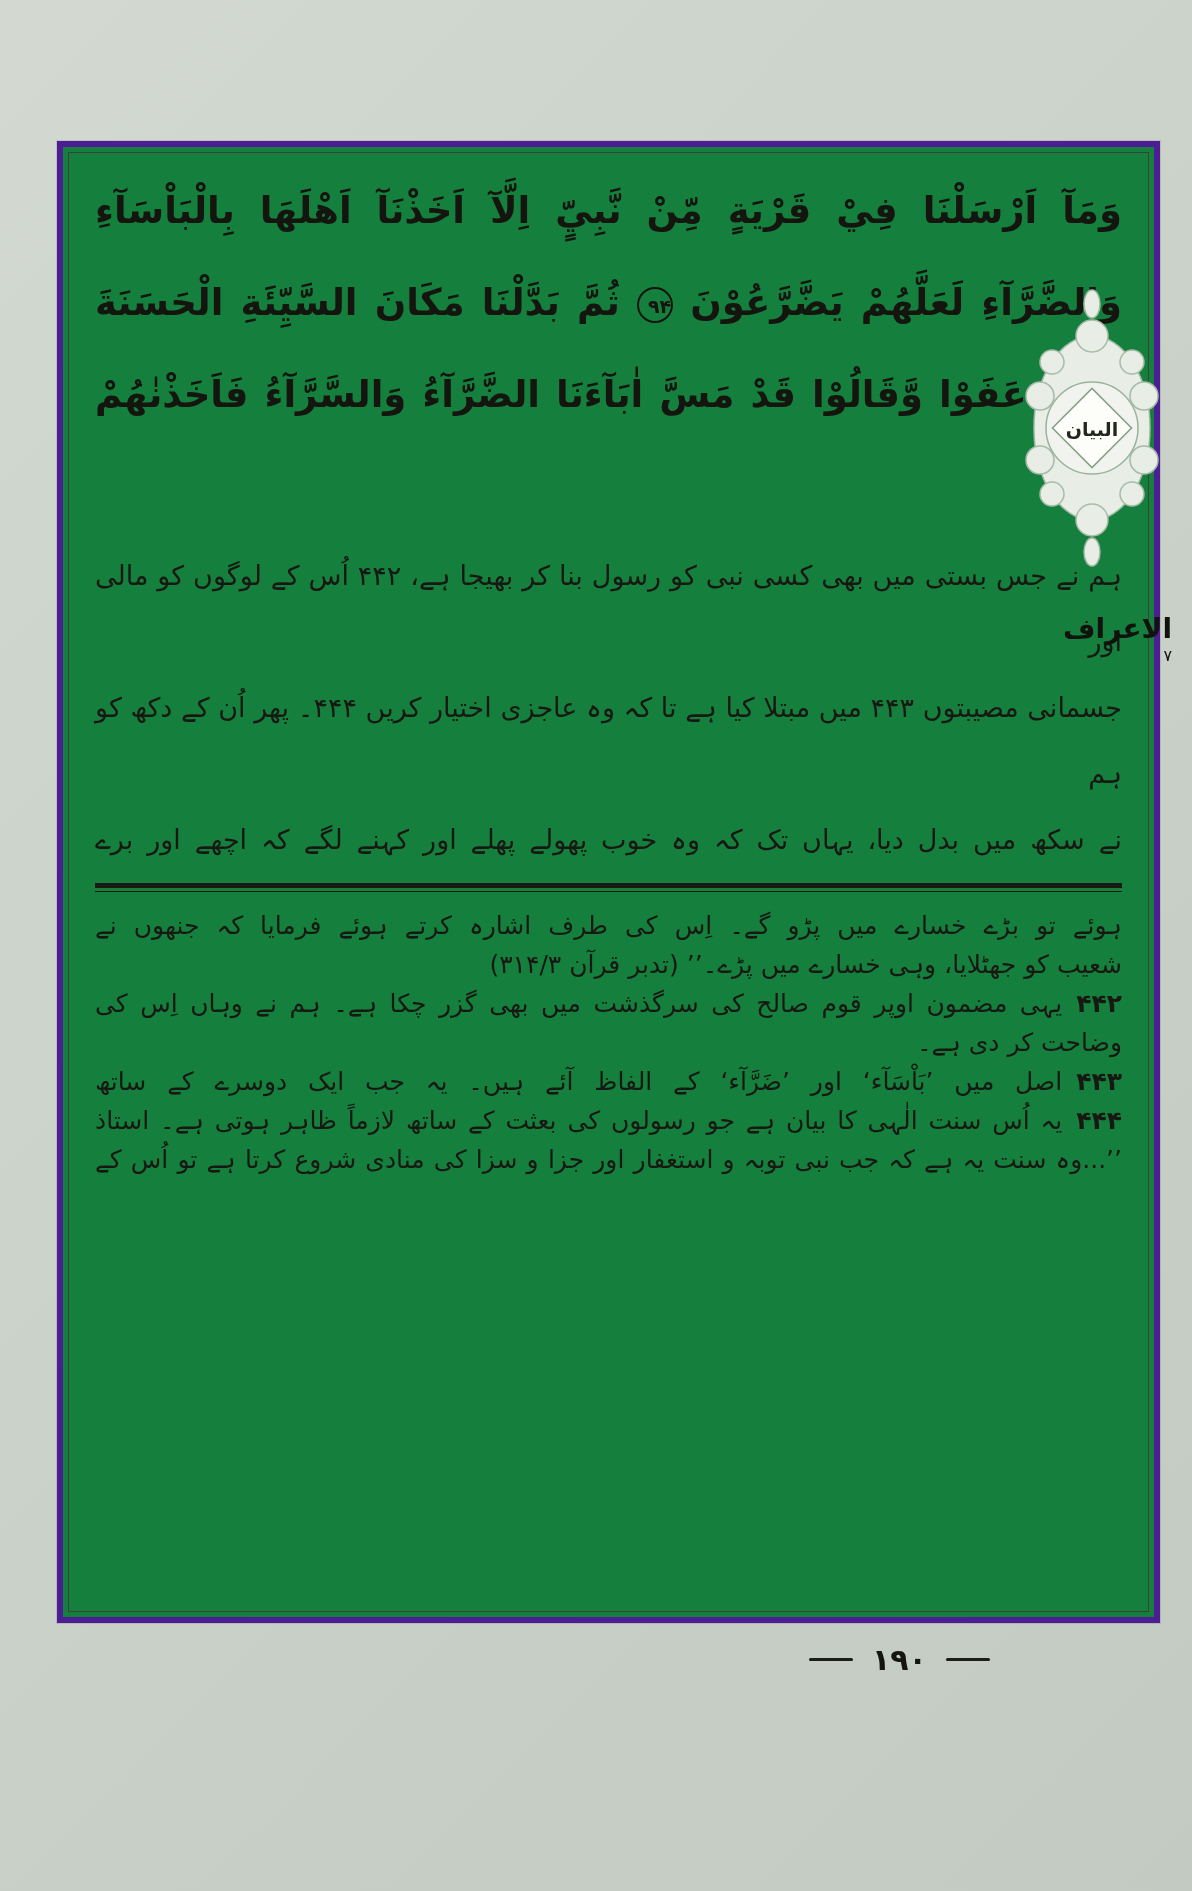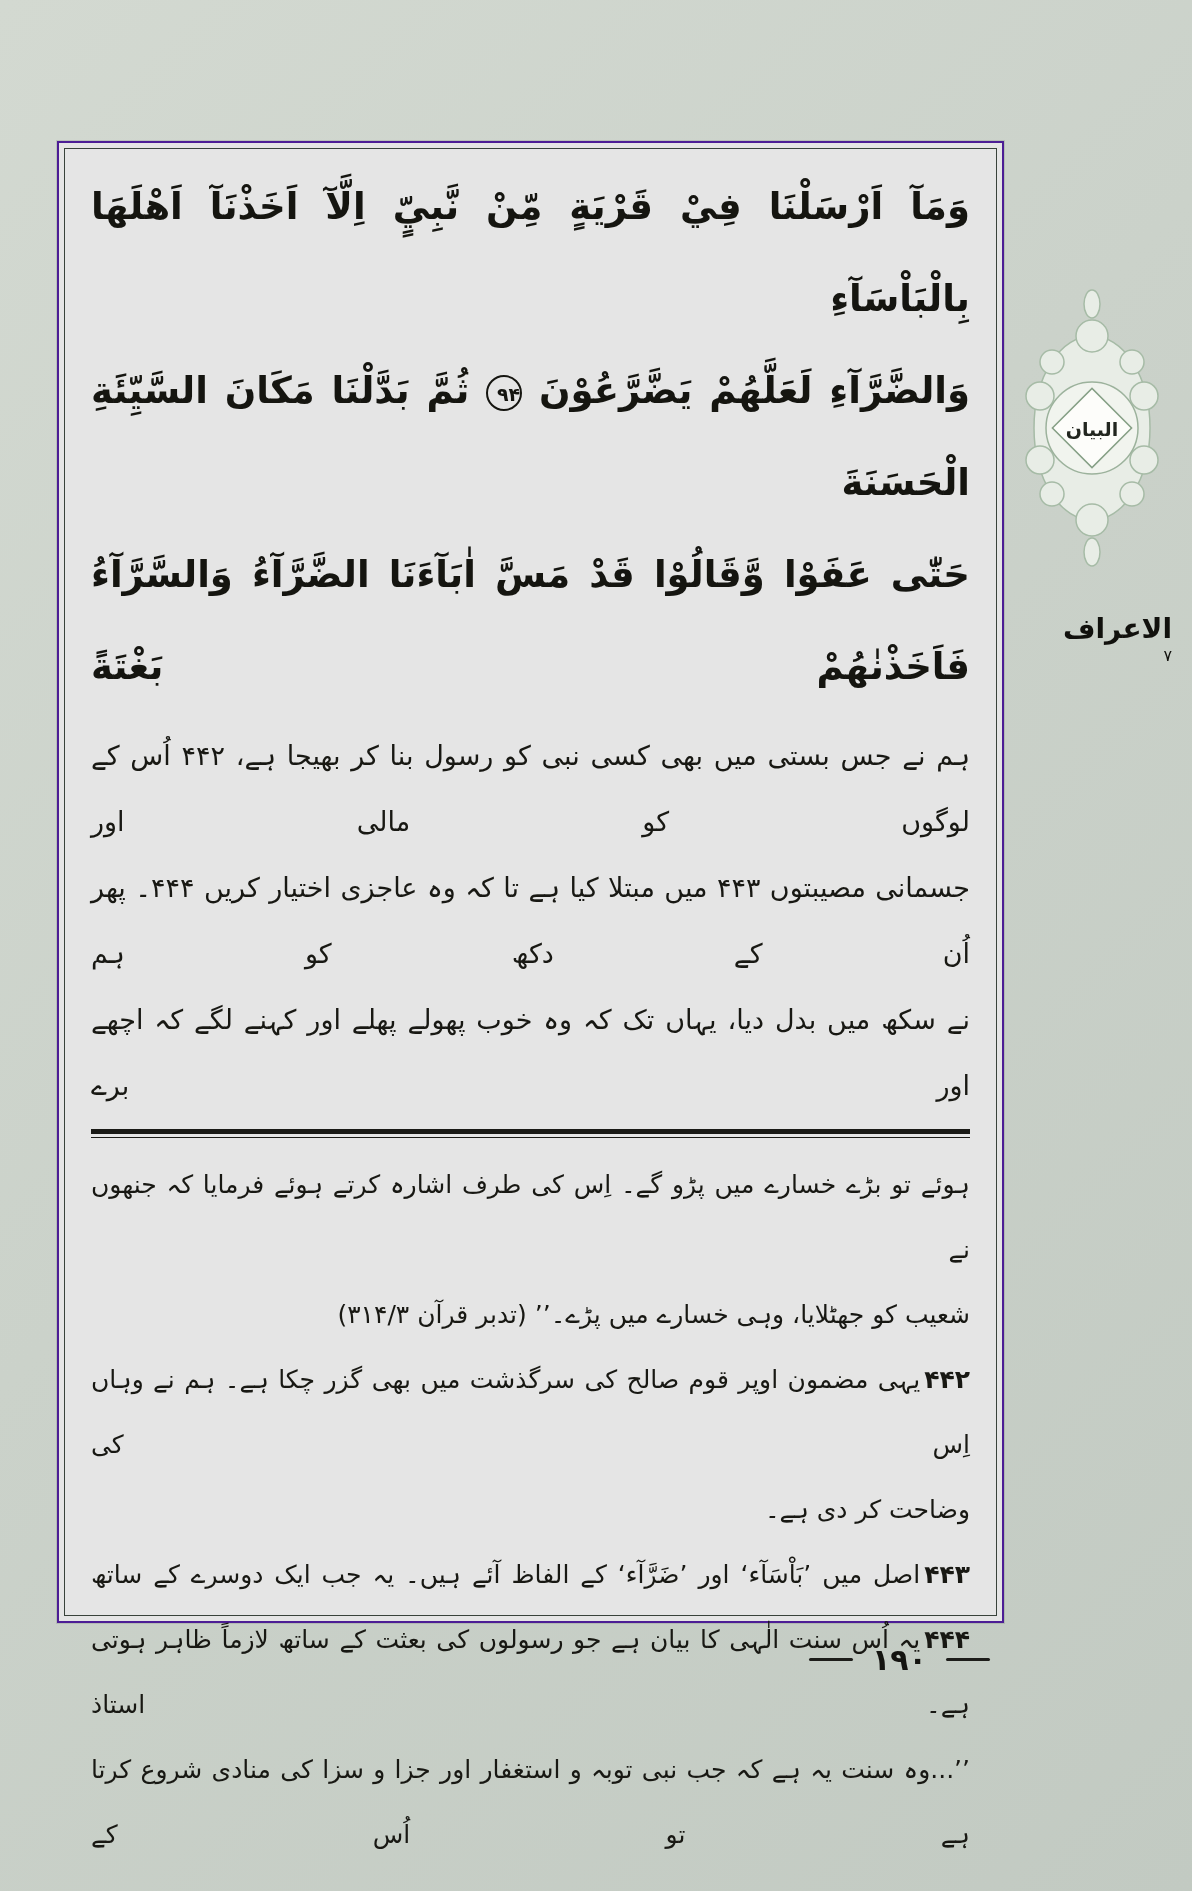--- a/index.html
+++ b/index.html
@@ -3,22 +3,22 @@
 <meta charset="utf-8">
 <style>
   html,body{margin:0;padding:0;}
   body{
     width:1192px;height:1891px;position:relative;overflow:hidden;
     background:linear-gradient(135deg,#d3d9d1 0%,#cbd2ca 45%,#c2cac2 100%);
     font-family:"DejaVu Sans","Liberation Sans",sans-serif;
     color:#141410;
   }
   .frame{
-    position:absolute;left:57px;top:141px;width:947px;height:1482px;
-    background:#e5e5e5;border:2px solid #4c1d95;box-sizing:border-box;
+    position:absolute;left:57px;top:141px;width:1103px;height:1482px;
+    background:#15803d;border:6px solid #4c1d95;box-sizing:border-box;
     box-shadow:0 0 0 1px rgba(56,66,58,.15);
   }
   .frame-inner{
     position:absolute;top:5px;left:5px;right:5px;bottom:5px;
     border:1px solid #38423a;box-sizing:border-box;
     padding:12px 26px 0 26px;direction:rtl;
   }
   .q{
     font-size:37px;font-weight:bold;line-height:92px;
     text-align:justify;color:#151510;
@@ -30,23 +30,23 @@
     border-radius:50%;font-size:19px;line-height:34px;text-align:center;
     vertical-align:middle;font-weight:bold;box-sizing:border-box;
   }
   .quran{margin-bottom:10px;}
   .t{font-size:27px;line-height:66px;color:#181813;}
   .trans{margin-bottom:4px;}
   .divider{
     margin:10px 0 14px 0;height:3px;
     border-top:5px solid #1a1a16;border-bottom:1px solid #1a1a16;
   }
-  .f{font-size:25px;line-height:65px;color:#181813;}
+  .f{font-size:25px;line-height:39px;color:#181813;}
   .f .fm{font-weight:bold;}
-  .f .fm:not(:empty){margin-left:4px;}
+  .f .fm:not(:empty){margin-left:14px;}
   .margin-ornament{position:absolute;left:1012px;top:278px;width:160px;height:300px;}
   .surah-label{position:absolute;left:1022px;top:612px;width:150px;}
   .surah-name{font-size:28px;font-weight:bold;color:#11110d;line-height:34px;}
   .surah-num{font-size:16px;color:#11110d;line-height:20px;}
   .pagenum{
     position:absolute;left:57px;top:1642px;width:947px;direction:rtl;
   }
   .pagenum .num{font-size:30px;font-weight:600;vertical-align:middle;letter-spacing:2px;}
   .pagenum .rule{
     display:inline-block;width:44px;height:3px;background:#1d1d1a;

